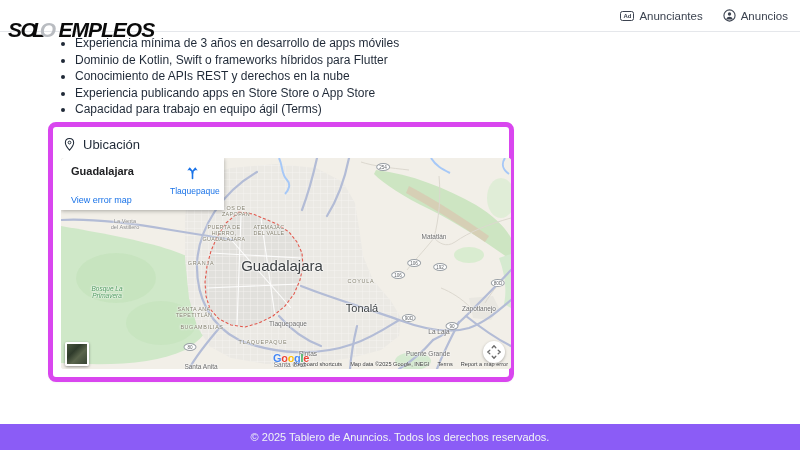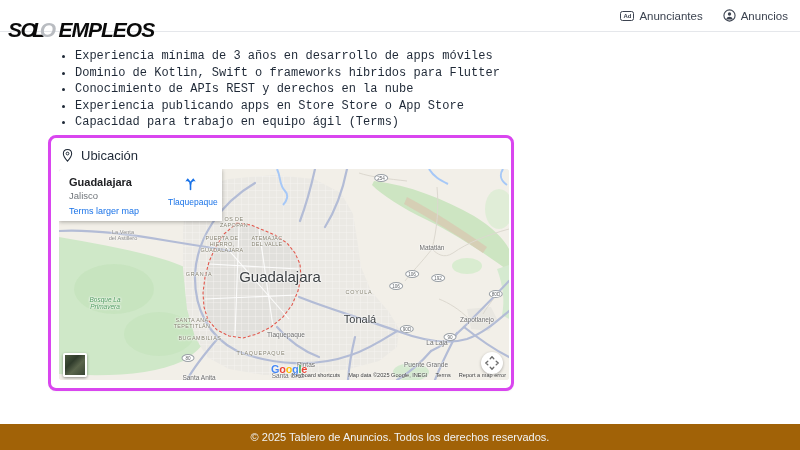--- a/index.html
+++ b/index.html
@@ -14,24 +14,24 @@
   .logo .lg-o2 { color:#b9bcc1; margin-left:-4px; }
   .logo .lg-l { margin-left:-3px; }
   .logo .lg-empleos { margin-left:4px; letter-spacing:-1px; }
   .nav { display:flex; gap:20px; }
   .nav-item { display:flex; align-items:center; gap:5px; font-size:11.5px; color:#3c4350; cursor:pointer; }
   .ad-icon { width:14px; height:10px; border:1.2px solid #3c4350; border-radius:2.5px;
     font-size:6px; font-weight:bold; color:#3c4350; display:flex; align-items:center; justify-content:center; }
 
   
   .content { margin-left:48px; width:466px; }
-  .req-list { margin:16px 0 0 0; padding-left:27px;font-family:Liberation Mono, monospace; }
+  .req-list { margin:3px 0 0 0; padding-left:27px; }
   .req-list li { font-size:12px; line-height:16.6px; color:#1f2937; }
 
-  .card { margin-top:4px; border:3px solid #d946ef; border-radius:8px; background:#fff;
+  .card { margin-top:4px; border:5px solid #d946ef; border-radius:8px; background:#fff;
     box-shadow:0 1px 2px rgba(0,0,0,.04); padding:8px 8px 8px 8px; }
   .card-head { display:flex; align-items:center; gap:7px; padding:2px 4px 6px 2px; }
   .card-title { font-size:13px; font-weight:500; color:#1f2937; }
 
   
   .map { position:relative; width:450px; height:211px; border-radius:3px; overflow:hidden;
     background:#f2efe8; }
   .map svg.base { position:absolute; left:0; top:0; }
   .map-label { position:absolute; transform:translate(-50%,-50%); text-align:center;
     white-space:nowrap; line-height:1.15; color:#6b6b6b; z-index:2; pointer-events:none;
@@ -55,21 +55,21 @@
     font-weight:bold; letter-spacing:-0.3px; text-shadow:0 0 2px #fff,0 0 2px #fff; }
 
   .sat-toggle { position:absolute; left:4px; bottom:3px; width:24px; height:24px; z-index:3;
     border:2px solid #fff; border-radius:2px; box-shadow:0 1px 3px rgba(0,0,0,.4); cursor:pointer;
     background:linear-gradient(135deg,#4a5840 0%,#2f3b2b 35%,#5a654c 60%,#394534 100%); }
   .pan-control { position:absolute; left:422px; top:183px; width:22px; height:22px; z-index:3;
     border-radius:50%; background:#fff; box-shadow:0 1px 3px rgba(0,0,0,.3); cursor:pointer;
     display:flex; align-items:center; justify-content:center; }
 
   
-  .footer { position:absolute; left:0; bottom:0; width:800px; height:26px; background:#a16207;
+  .footer { position:absolute; left:0; bottom:0; width:800px; height:26px; background:#8b5cf6;
     color:#f1f3f5; font-size:11px; text-align:center; line-height:26px;margin-top:36px; }
 </style>
 </head>
 <body>
 
 <div class="header">
   <div class="logo"><span><span>S</span><span class="lg-o1">O</span><span class="lg-l">L</span><span class="lg-o2">O</span><span class="lg-empleos">EMPLEOS</span></span>
   </div>
   <div class="nav">
     <div class="nav-item">
@@ -255,22 +255,21 @@
           <div class="map-shield" style="left: 379px; top: 109px;">192</div>
           <div class="map-shield" style="left: 337px; top: 117px;">106</div>
           <div class="map-shield" style="left: 437px; top: 125px;">80D</div>
           <div class="map-shield" style="left: 348px; top: 160px;">90D</div>
           <div class="map-shield" style="left: 391px; top: 168px;">90</div>
           <div class="map-shield" style="left: 129px; top: 189px;">80</div>
         </div>
 
       <div class="map-infocard">
         <div class="ic-title">Guadalajara</div>
-        <div class="ic-sub">Jalisco</div>
-        <div class="ic-link">Terms larger map</div>
+        <div class="ic-link">View error map</div>
         <div class="ic-directions">
           <span style="display:inline-block;">
             <svg width="15" height="15" viewBox="0 0 14 15">
               <g stroke="#1a73e8" stroke-width="1.6" fill="none" stroke-linecap="round">
                 <path d="M7 13.5 V8"></path>
                   <path d="M7 8 C7 6 5.8 5.2 4.4 4.6"></path>
                   <path d="M7 8 C7 6 8.2 5.2 9.6 4.6"></path>
               </g>
               <polygon points="1.8,5.6 4.2,2.2 6.2,4.6" fill="#1a73e8"></polygon>
               <polygon points="12.2,5.6 9.8,2.2 7.8,4.6" fill="#1a73e8"></polygon>

